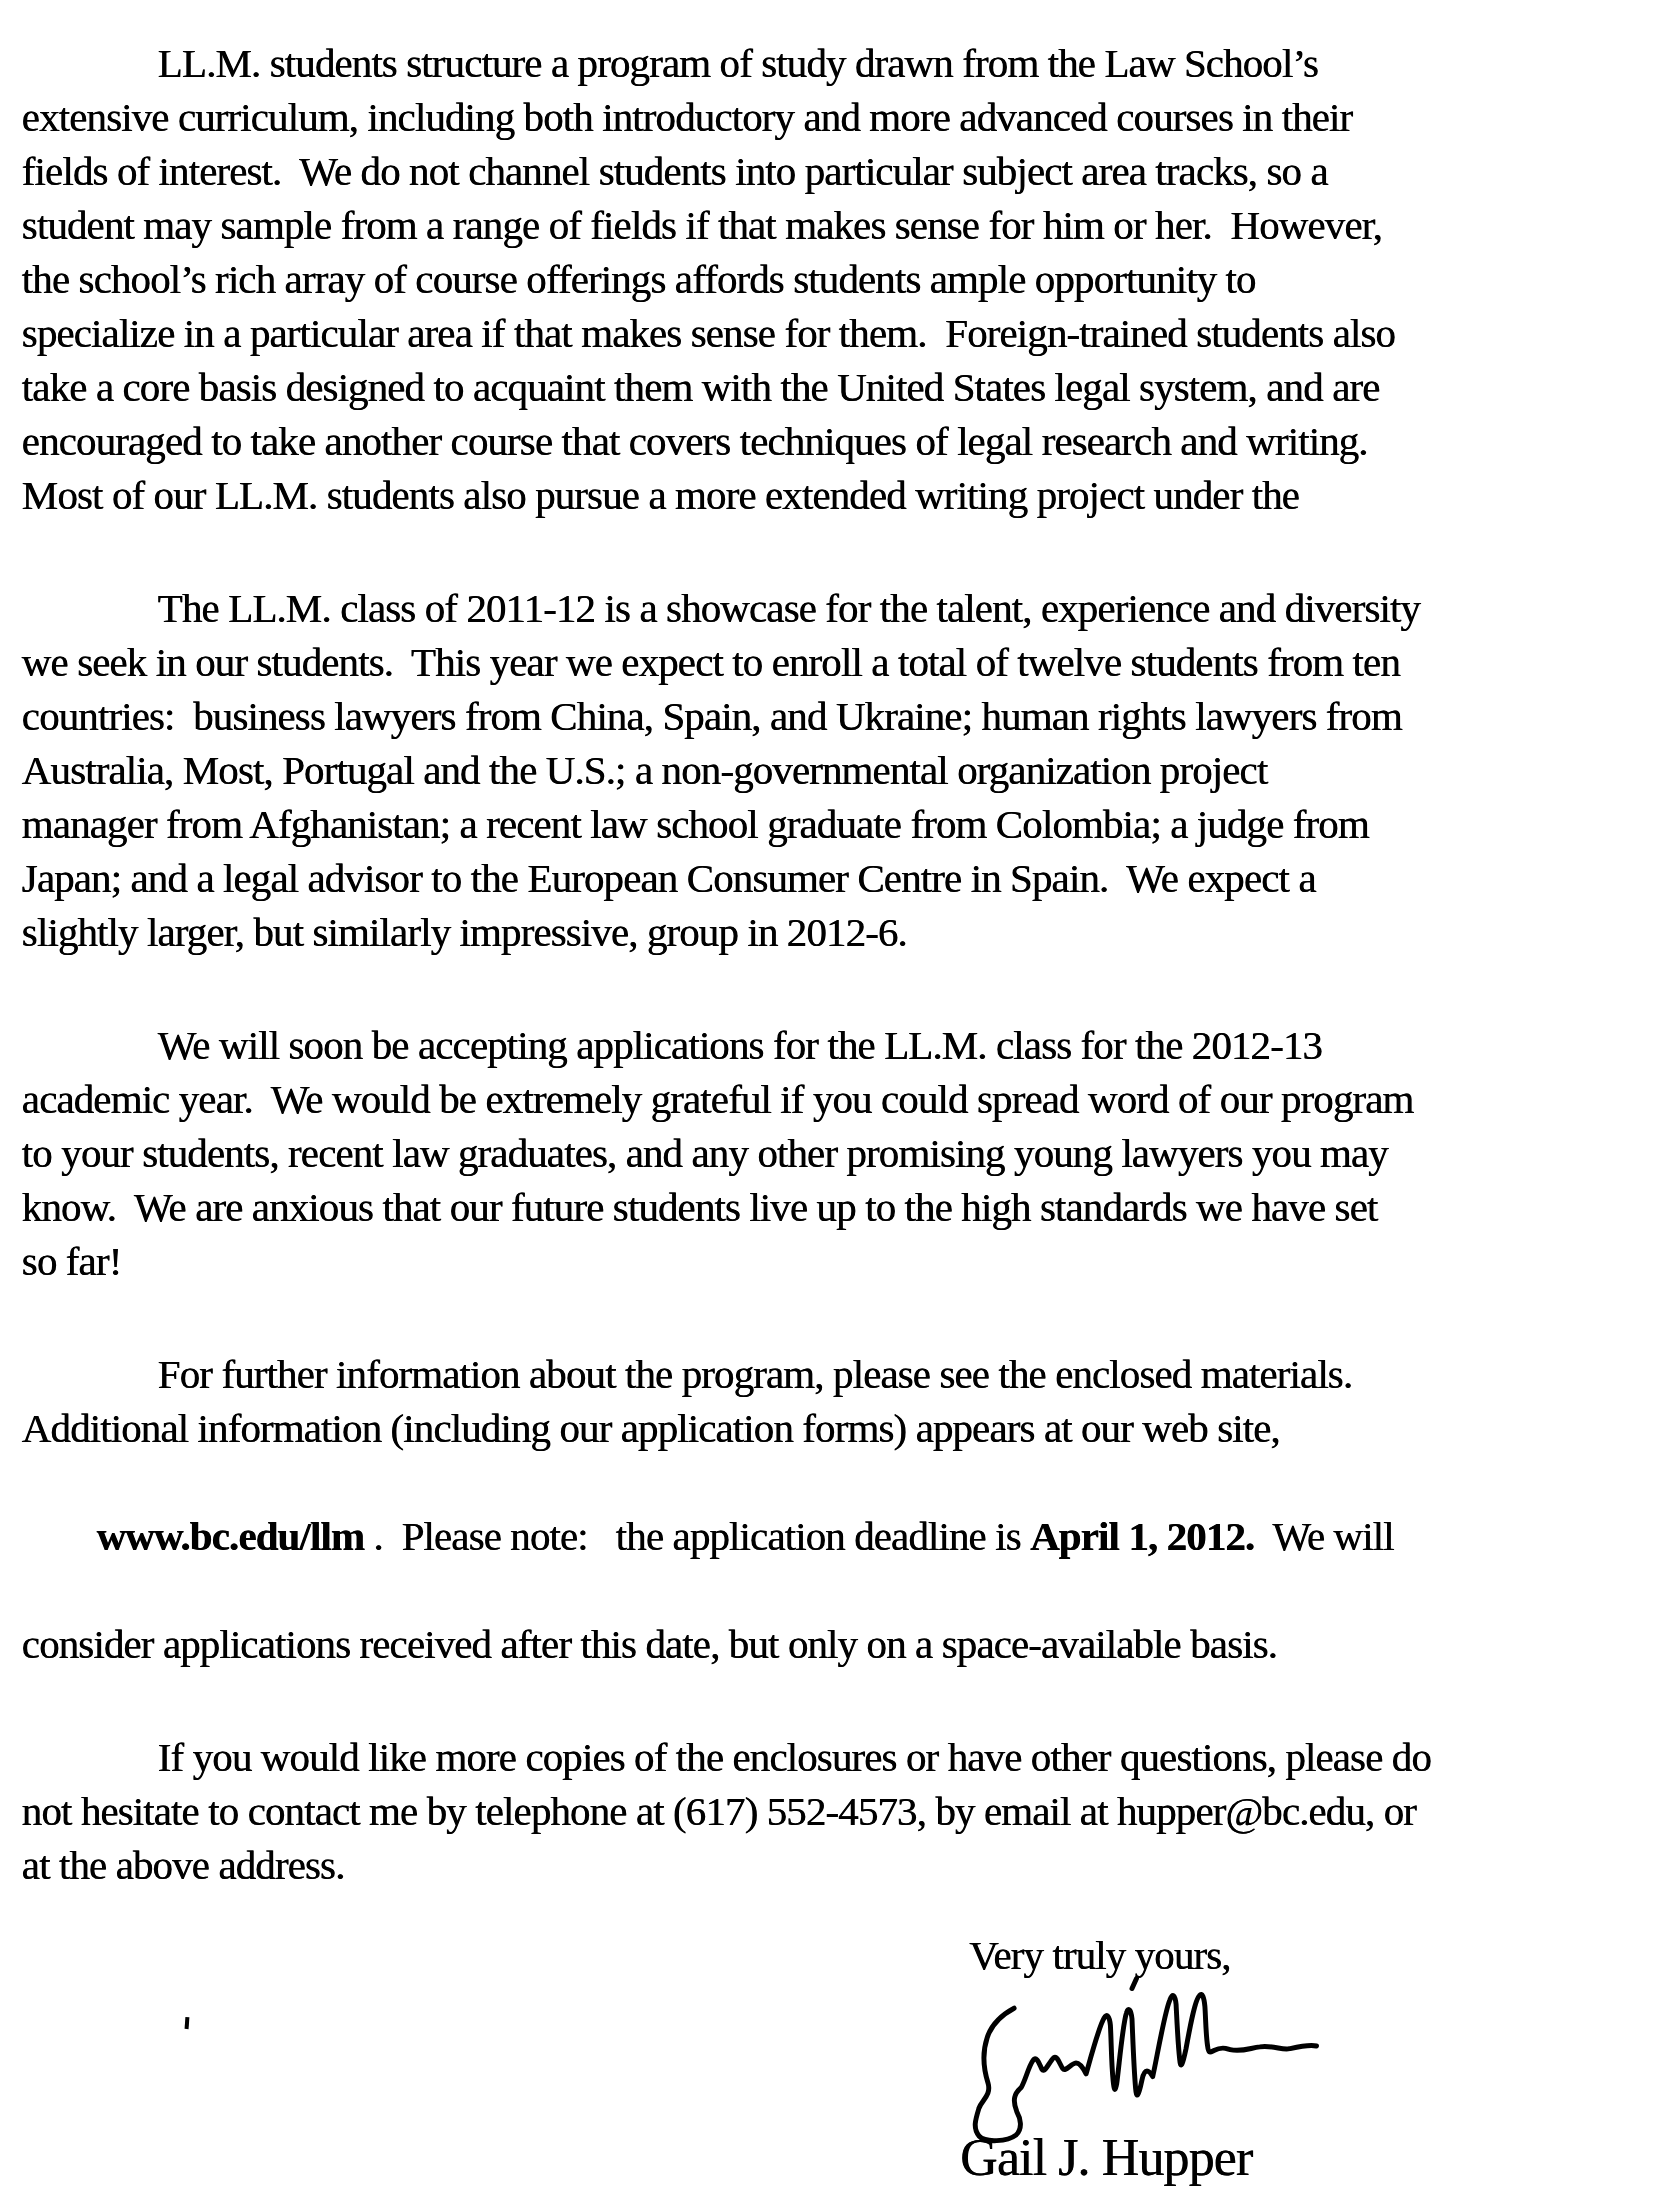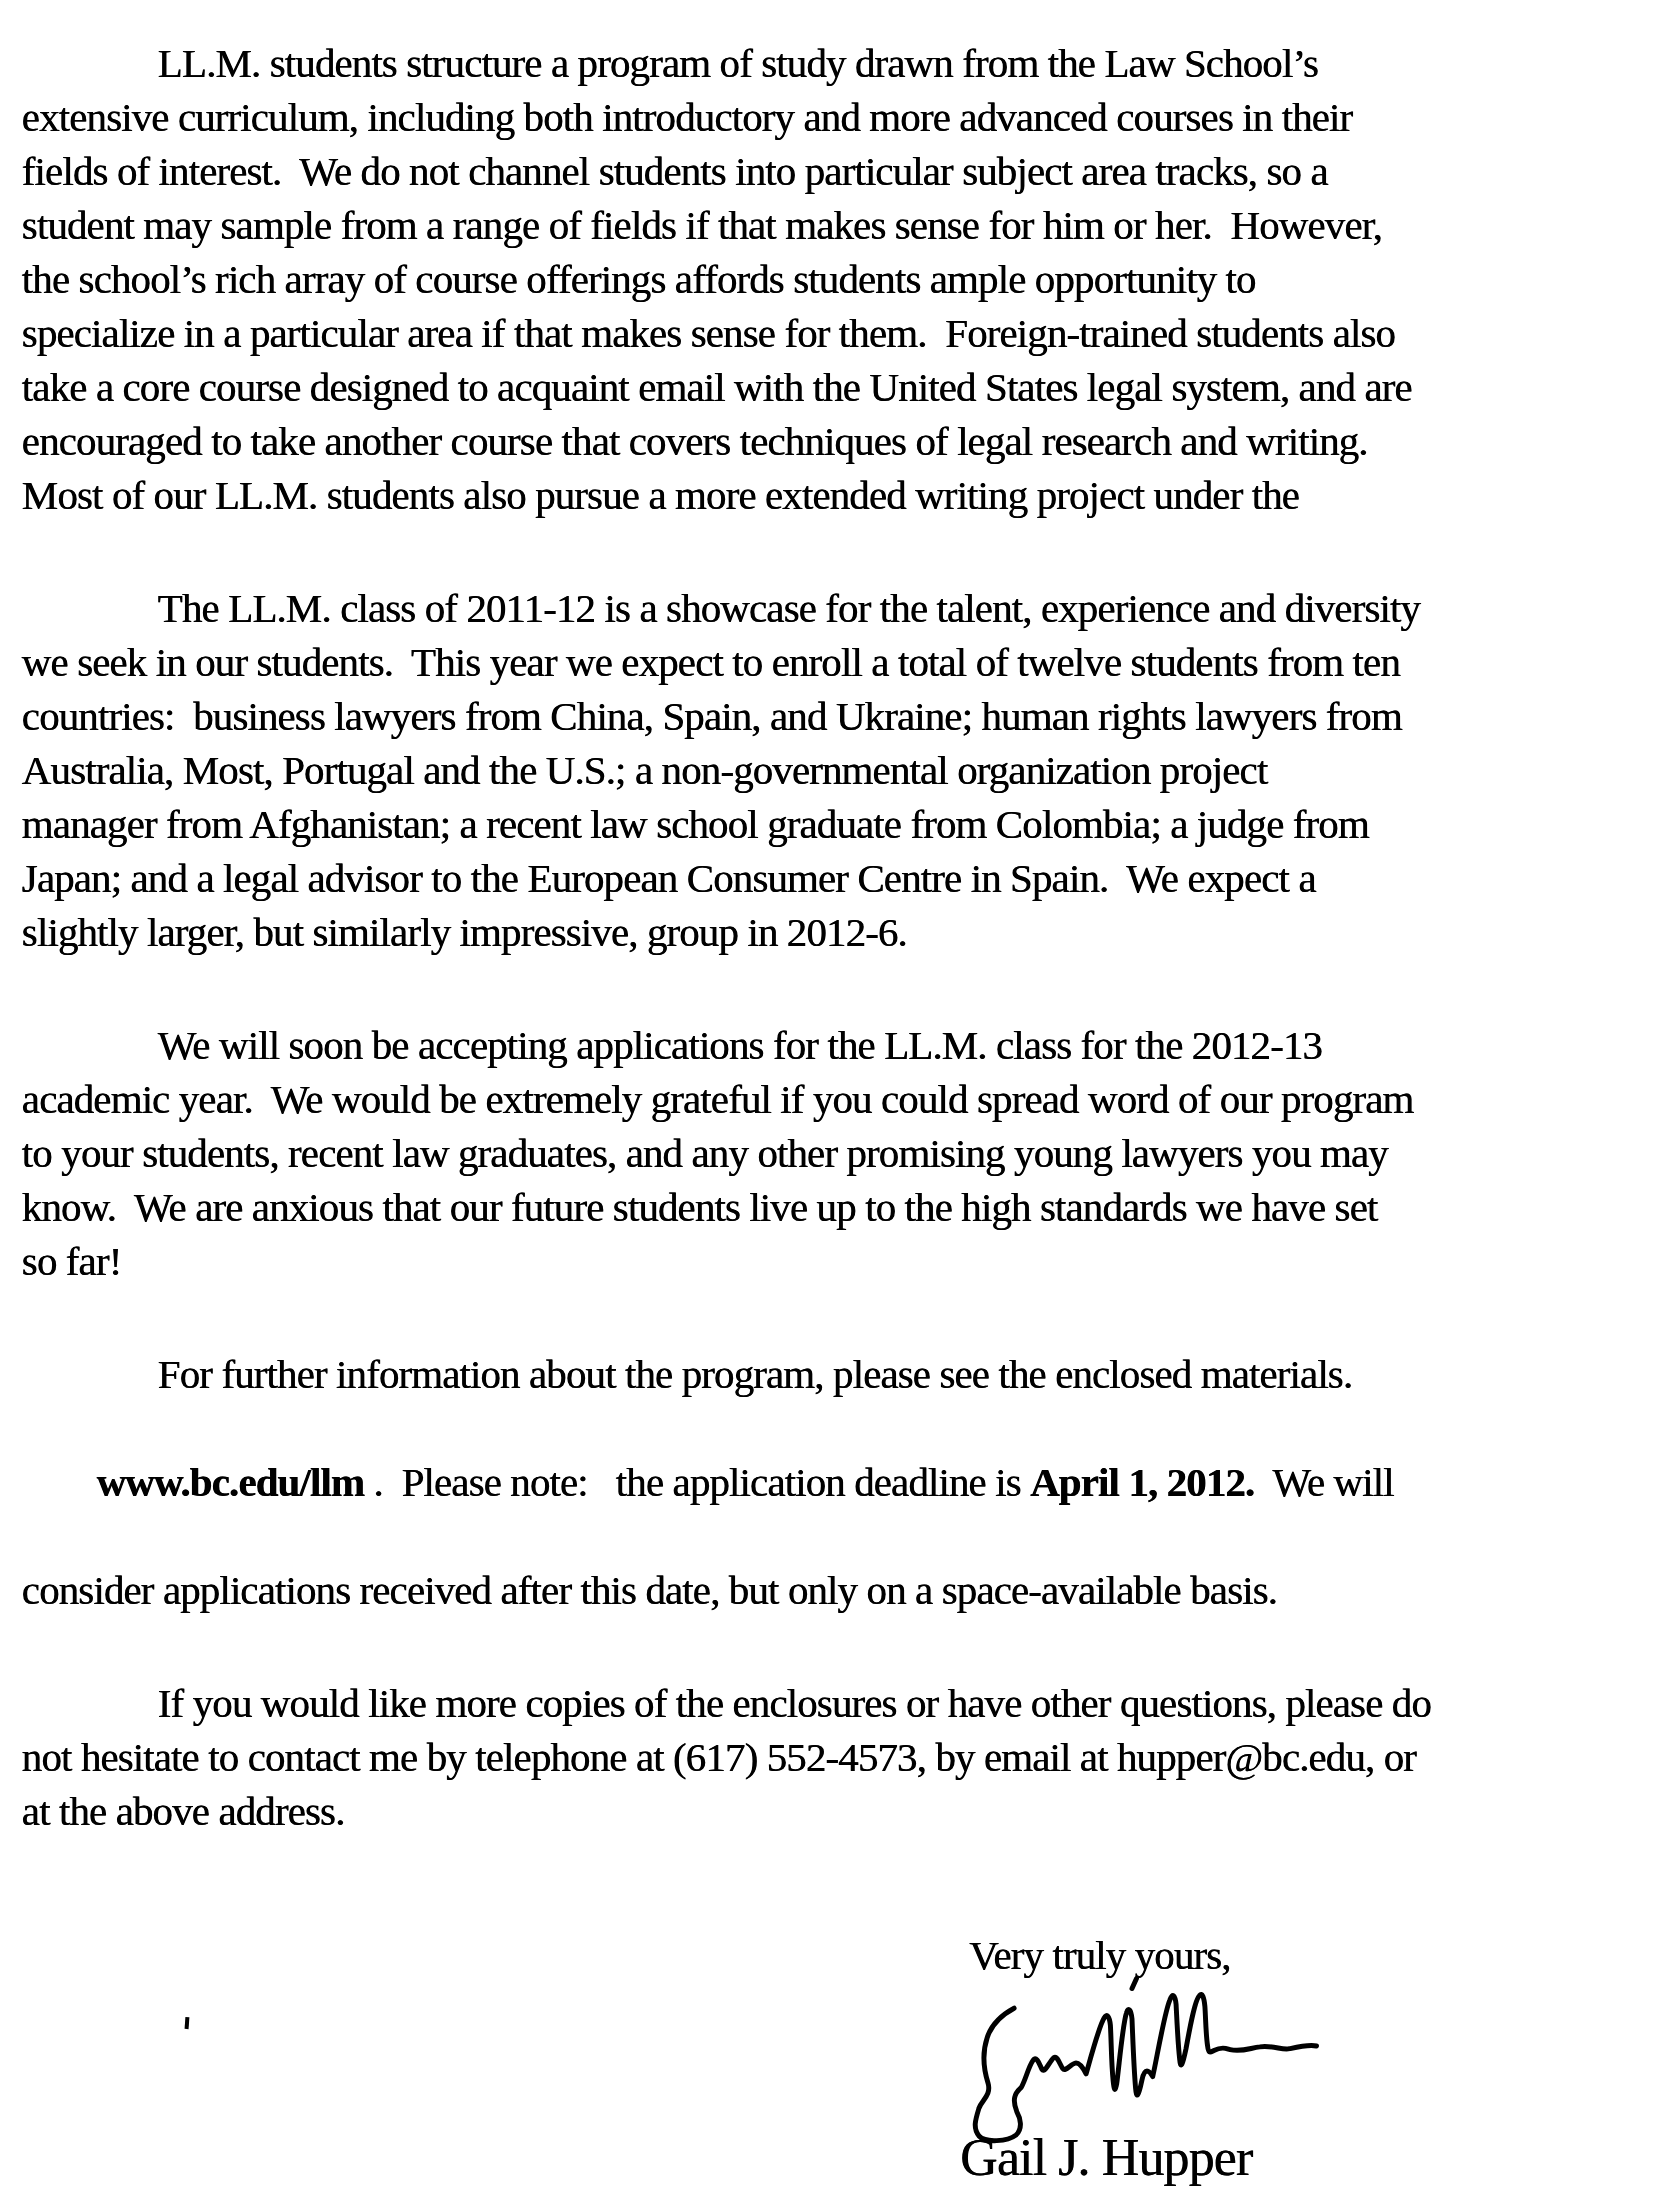--- a/index.html
+++ b/index.html
@@ -81,21 +81,21 @@
 <div class="page">
   <div class="text-flow">
 
     <div class="para">
       <div class="line indent">LL.M. students structure a program of study drawn from the Law School’s</div>
       <div class="line">extensive curriculum, including both introductory and more advanced courses in their</div>
       <div class="line">fields of interest.  We do not channel students into particular subject area tracks, so a</div>
       <div class="line">student may sample from a range of fields if that makes sense for him or her.  However,</div>
       <div class="line">the school’s rich array of course offerings affords students ample opportunity to</div>
       <div class="line">specialize in a particular area if that makes sense for them.  Foreign-trained students also</div>
-      <div class="line">take a core course designed to acquaint email with the United States legal system, and are</div>
+      <div class="line">take a core basis designed to acquaint them with the United States legal system, and are</div>
       <div class="line">encouraged to take another course that covers techniques of legal research and writing.</div>
       <div class="line">Most of our LL.M. students also pursue a more extended writing project under the</div>
     </div>
 
     <div class="para">
       <div class="line indent">The LL.M. class of 2011-12 is a showcase for the talent, experience and diversity</div>
       <div class="line">we seek in our students.  This year we expect to enroll a total of twelve students from ten</div>
       <div class="line">countries:  business lawyers from China, Spain, and Ukraine; human rights lawyers from</div>
       <div class="line">Australia, Most, Portugal and the U.S.; a non-governmental organization project</div>
       <div class="line">manager from Afghanistan; a recent law school graduate from Colombia; a judge from</div>
@@ -106,20 +106,21 @@
     <div class="para">
       <div class="line indent">We will soon be accepting applications for the LL.M. class for the 2012-13</div>
       <div class="line">academic year.  We would be extremely grateful if you could spread word of our program</div>
       <div class="line">to your students, recent law graduates, and any other promising young lawyers you may</div>
       <div class="line">know.  We are anxious that our future students live up to the high standards we have set</div>
       <div class="line">so far!</div>
     </div>
 
     <div class="para">
       <div class="line indent">For further information about the program, please see the enclosed materials.</div>
+      <div class="line">Additional information (including our application forms) appears at our web site,</div>
       <div class="line">
         <span class="bold">www.bc.edu/llm</span><span> .  Please note:   the application deadline is </span><span class="bold">April 1, 2012.</span><span>  We will</span>
       </div>
       <div class="line">consider applications received after this date, but only on a space-available basis.</div>
     </div>
 
     <div class="para">
       <div class="line indent">If you would like more copies of the enclosures or have other questions, please do</div>
       <div class="line">not hesitate to contact me by telephone at (617) 552-4573, by email at hupper@bc.edu, or</div>
       <div class="line">at the above address.</div>

